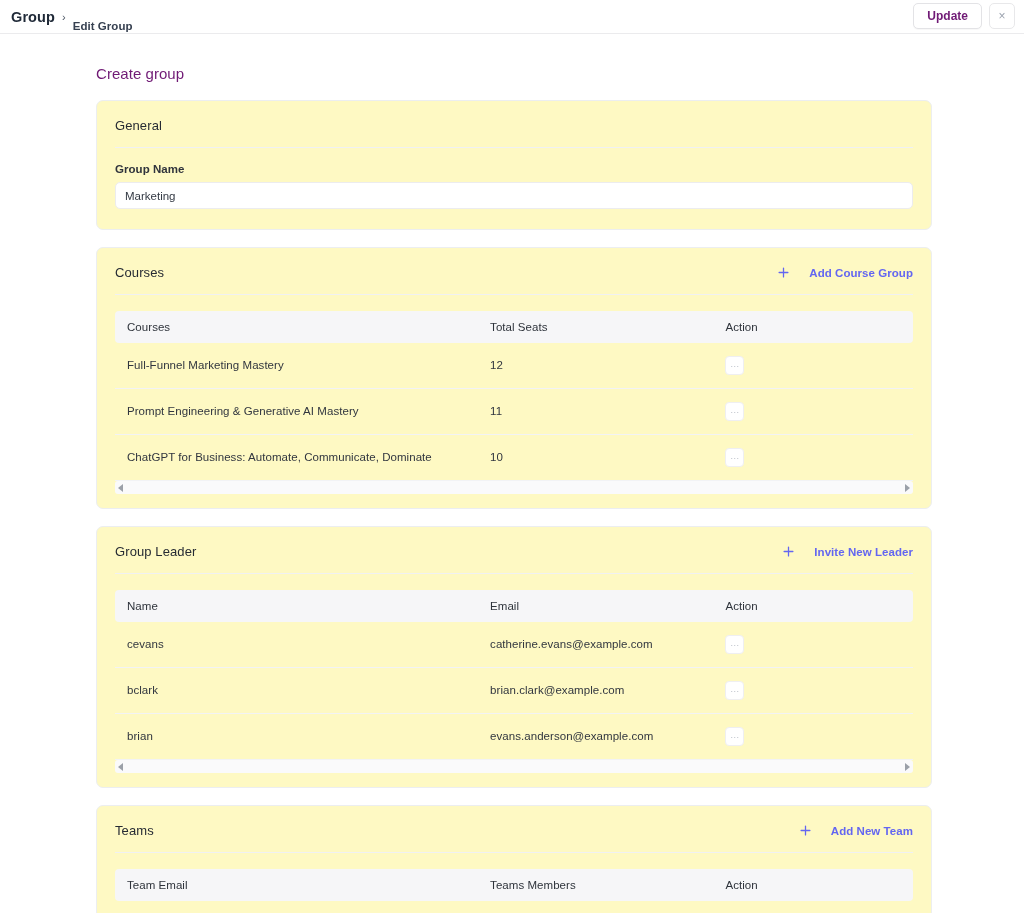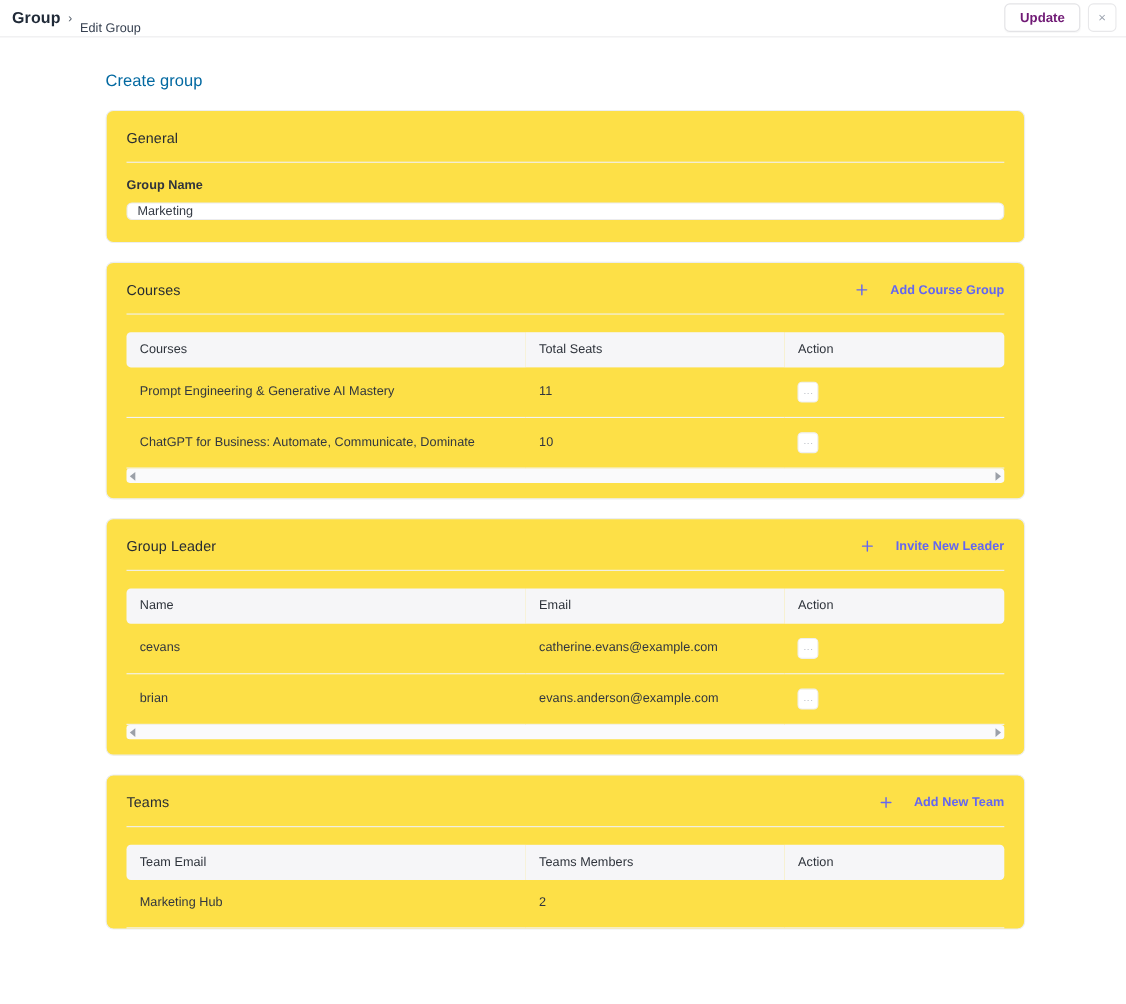--- a/index.html
+++ b/index.html
@@ -25,21 +25,21 @@
   .breadcrumb { display: flex; align-items: center; gap: 7px; }
   .crumb-root {
     font-size: 14.5px;
     font-weight: 600;
     color: #1f2937;
     letter-spacing: .1px;
   }
   .crumb-sep { font-size: 11px; color: #4b5563; line-height: 1; padding-top: 1px; }
   .crumb-leaf {
     font-size: 11.5px;
-    font-weight: 400;
+    font-weight: 700;
     color: #374151;
     letter-spacing: .05px;
     margin-top: 19px;
   }
   .topbar-actions {
     position: absolute;
     right: 9px;
     top: 3px;
     display: flex;
     align-items: center;
@@ -75,29 +75,29 @@
     justify-content: center;
     font-family: "Liberation Sans", sans-serif;
   }
 
   
   .page { padding: 0 0 0 0; }
   .page-inner { width: 836px; margin: 0 auto; margin-left: 96px; }
   .page-title {
     font-size: 15px;
     font-weight: 400;
-    color: #0369a1;
+    color: #701a75;
     margin: 0;
     padding: 31px 0 18px 0;
     letter-spacing: .05px;
   }
 
   
   .card {
-    background: #fde047;
+    background: #fef9c3;
     border: 1px solid #eceef0;
     border-radius: 7px;
     margin-bottom: 17px;
     padding: 0 18px;
   }
   .card.general { padding-bottom: 20px; }
 
   .card-head {
     display: flex;
     align-items: center;
@@ -134,21 +134,21 @@
   .field-label {
     display: block;
     font-size: 11.5px;
     font-weight: 600;
     color: #30343c;
     margin-bottom: 7px;
     letter-spacing: .05px;
   }
   .field-input {
     width: 100%;
-    height: 16px;
+    height: 27px;
     border: 1px solid #ececee;
     border-radius: 5px;
     padding: 0 9px;
     font-size: 11.5px;
     color: #343a44;
     font-family: "Liberation Sans", sans-serif;
     background: #fff;
     outline: none;
   }
   .field-input::placeholder { color: #aeb3bb; }
@@ -269,20 +269,27 @@
             </colgroup>
           <thead>
             <tr>
               <th>Courses</th>
               <th>Total Seats</th>
               <th>Action</th>
             </tr>
           </thead>
           <tbody>
             <tr>
+              <td>Full-Funnel Marketing Mastery</td>
+              <td>12</td>
+              <td>
+                <button class="row-action-btn">...</button>
+              </td>
+            </tr>
+            <tr>
               <td>Prompt Engineering &amp; Generative AI Mastery</td>
               <td>11</td>
               <td>
                 <button class="row-action-btn">...</button>
               </td>
             </tr>
             <tr>
               <td>ChatGPT for Business: Automate, Communicate, Dominate</td>
               <td>10</td>
               <td>
@@ -326,20 +333,27 @@
           </thead>
           <tbody>
             <tr>
               <td>cevans</td>
               <td>catherine.evans@example.com</td>
               <td>
                 <button class="row-action-btn">...</button>
               </td>
             </tr>
             <tr>
+              <td>bclark</td>
+              <td>brian.clark@example.com</td>
+              <td>
+                <button class="row-action-btn">...</button>
+              </td>
+            </tr>
+            <tr>
               <td>brian</td>
               <td>evans.anderson@example.com</td>
               <td>
                 <button class="row-action-btn">...</button>
               </td>
             </tr>
           </tbody>
         </table>
       </div>
       <div class="hscroll">

